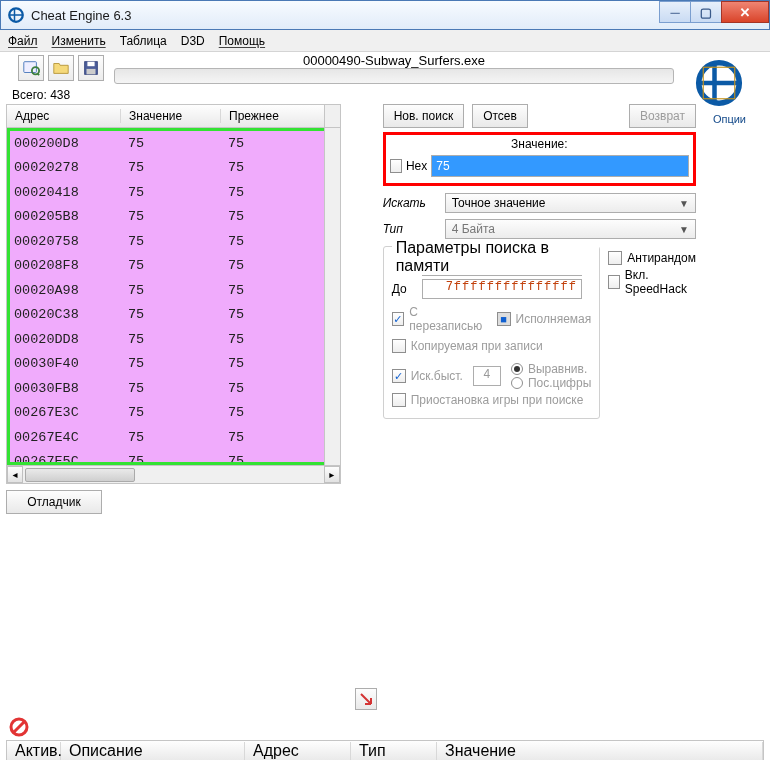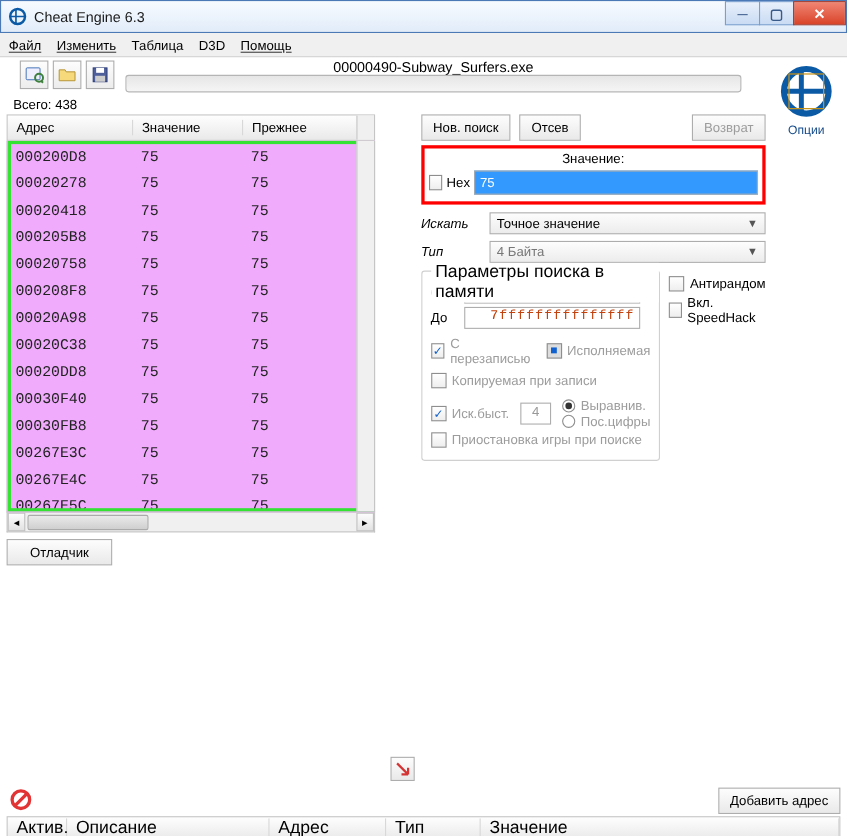--- a/index.html
+++ b/index.html
@@ -19,21 +19,21 @@
 .menubar span { font-size: 12px; text-decoration: underline; text-decoration-color: #444; text-underline-offset: 2px; cursor: default; }
 .menubar span.noline { text-decoration: none; }
 
 
 .toolbar { height: 32px; display: flex; align-items: center; padding: 2px 18px; gap: 4px; }
 .tool-btn { width: 26px; height: 26px; border: 1px solid #adadad; background: linear-gradient(#fdfdfd, #ececec); display: flex; align-items: center; justify-content: center; }
 .tool-btn svg { width: 18px; height: 18px; }
 .process-title { flex: 1; text-align: center; font-size: 13px; }
 .progress-bar { height: 16px; border: 1px solid #b5b5b5; background: linear-gradient(#e6e6e6,#f5f5f5); border-radius: 3px; margin: 0 6px; }
 
-.logo-wrap { position: absolute; right: 6px; top: 56px; width: 62px; text-align: center; }
+.logo-wrap { position: absolute; right: 24px; top: 56px; width: 62px; text-align: right; }
 .logo-wrap svg { width: 54px; height: 54px; }
 .logo-wrap .opts { font-size: 11px; color: #144a8a; }
 
 
 .content { position: relative; height: calc(100% - 30px - 22px - 32px - 28px - 18px); display: flex; padding: 2px 6px 4px 6px; gap: 6px; }
 
 
 .left-col { width: 340px; display: flex; flex-direction: column; }
 .count-label { font-size: 12px; padding: 2px 6px; }
 .header-row { display: flex; background: linear-gradient(#fefefe,#e9e9e9); border: 1px solid #c5c5c5; height: 24px; align-items: center; position: relative; }
@@ -355,21 +355,20 @@
 </div>
 
 <div class="bottom-section">
   <div class="bottom-btnrow">
     <div class="forbid-btn">
       <svg viewBox="0 0 20 20">
           <circle cx="10" cy="10" r="8" fill="none" stroke="#e23434" stroke-width="3"></circle>
           <line x1="4" y1="16" x2="16" y2="4" stroke="#e23434" stroke-width="3"></line>
         </svg>
     </div>
-    <div class="std-btn">Добавить адрес</div>
   </div>
   <div class="bottom-table-hdr">
     <div class="bh act">Актив.</div>
     <div class="bh desc">Описание</div>
     <div class="bh addr2">Адрес</div>
     <div class="bh type">Тип</div>
     <div class="bh val2">Значение</div>
   </div>
 
 </div>

